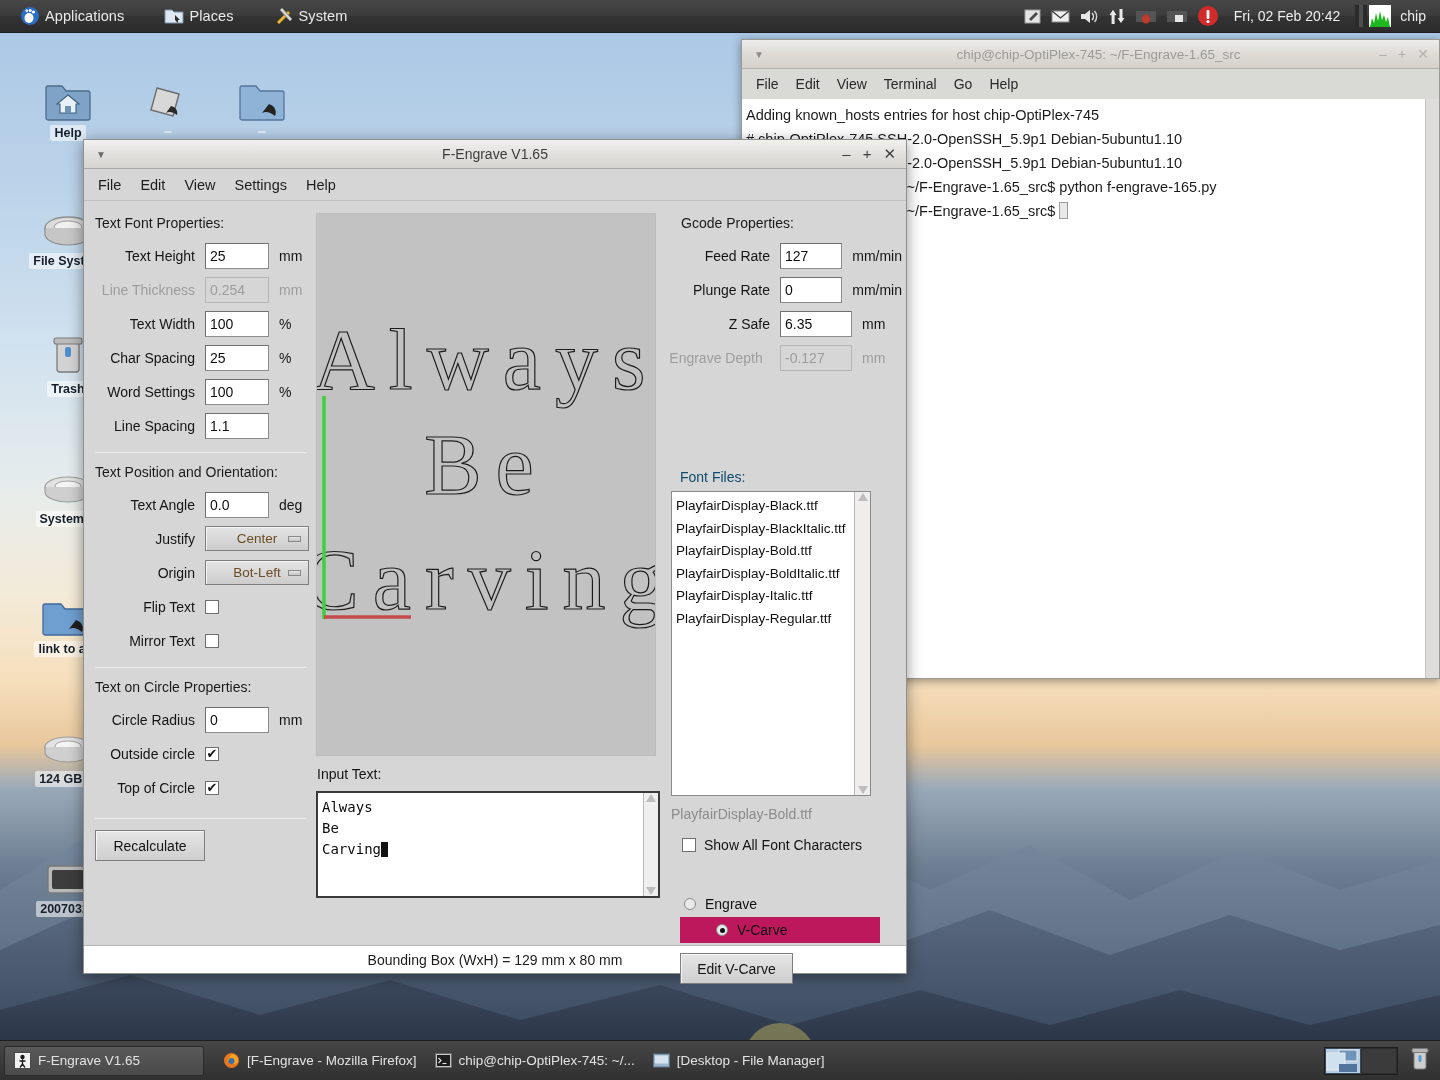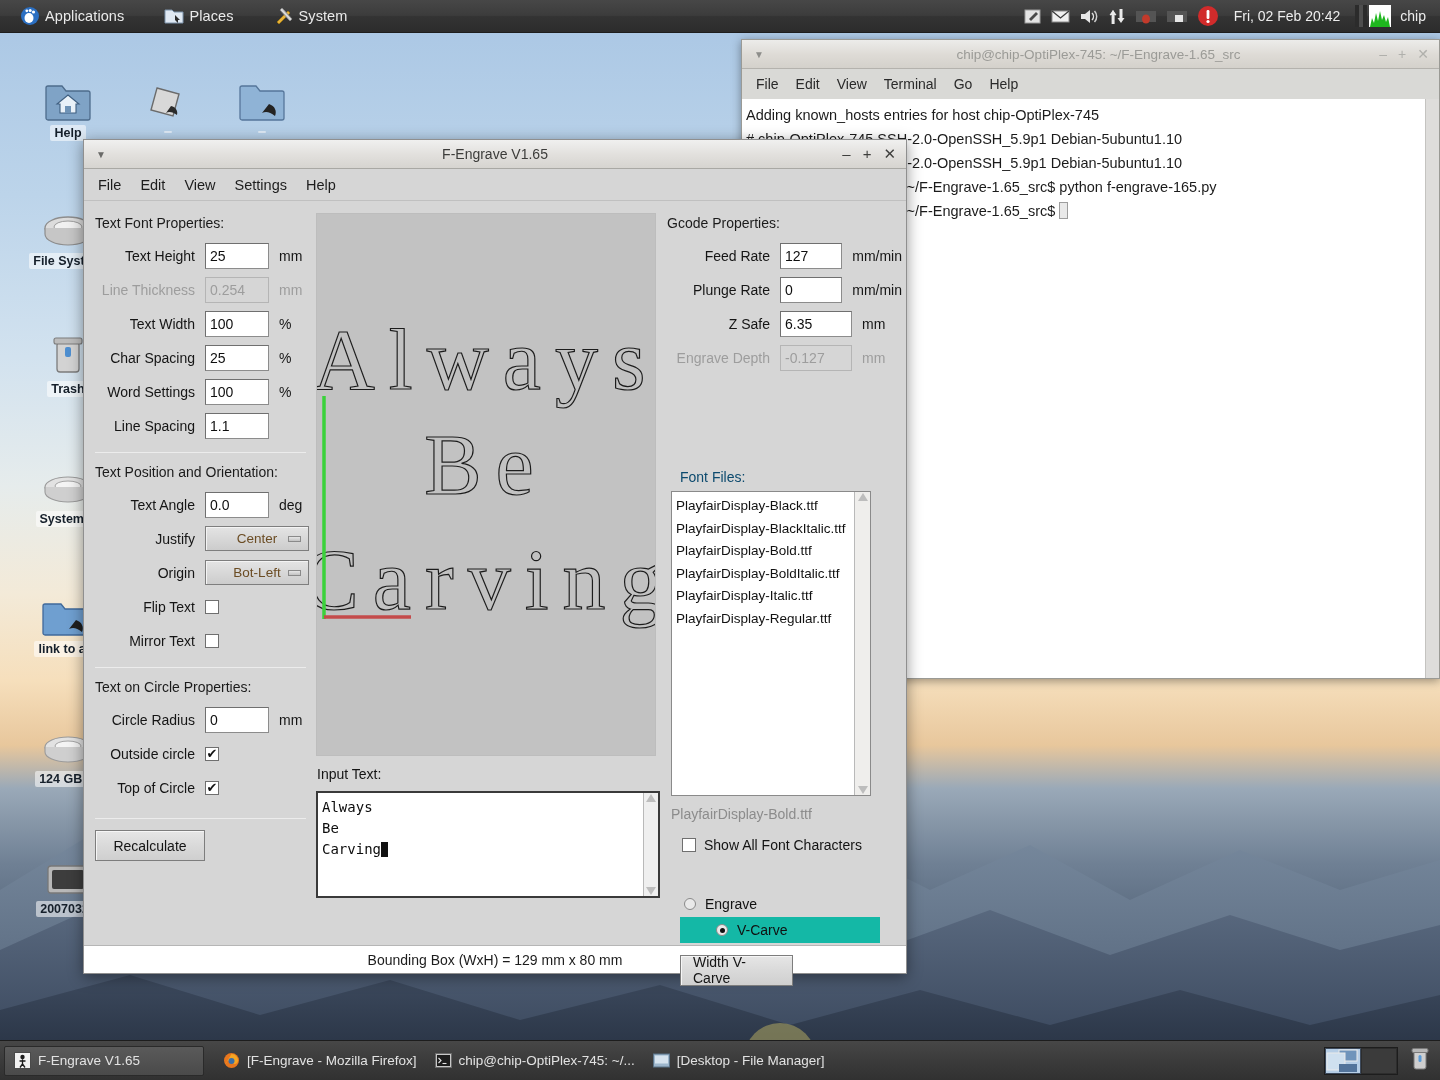--- a/index.html
+++ b/index.html
@@ -227,21 +227,21 @@
   .tri-dn { width: 0; height: 0; border-left: 5px solid transparent; border-right: 5px solid transparent; border-top: 8px solid #bdbdbd; }
   .txt-caret { display: inline-block; width: 7px; height: 15px; background: #111; vertical-align: -3px; }
 
   
   .rightcol { width: 240px; flex: 0 0 240px; padding: 14px 0 0 0; position: relative; }
   .rrow { display: flex; align-items: center; height: 29px; margin-bottom: 5px; }
   .rrow .flabel {
     width: 118px; flex: 0 0 118px; text-align: right; padding-right: 10px;
     font-size: 14px; color: #151515; white-space: nowrap;
   }
-  .rrow .flabel.dim { color: #9d9d9d; }
+  .rrow .flabel.dim { color: #9d9d9d; text-align: center; }
   .rentry {
     width: 72px; height: 26px; background: #ffffff;
     border: 1px solid #8c8c8c; border-top-color: #6f6f6f; border-left-color: #6f6f6f;
     font-size: 14px; color: #0e0e0e; padding: 1px 0 0 4px;
     display: flex; align-items: center;
   }
   .rentry.dim { background: #d6d6d6; color: #9d9d9d; border-color: #b5b5b5; }
   #fontlistbox {
     position: absolute; left: 9px; top: 290px; width: 200px; height: 305px;
     background: #ffffff; border: 1px solid #8a8a8a;
@@ -259,21 +259,21 @@
   }
   .selected-font {
     position: absolute; left: 9px; top: 605px; font-size: 14px; color: #8c8c8c;
   }
   .showall {
     position: absolute; left: 20px; top: 636px; display: flex; align-items: center; gap: 8px;
     font-size: 14px; color: #131313;
   }
   .radio-wrap { position: absolute; left: 18px; }
   .radiorow { display: flex; align-items: center; gap: 9px; height: 26px; width: 200px; padding-left: 4px; font-size: 14px; color: #111; }
-  .radiorow.sel { background: #14b8a6; padding-left: 36px; }
+  .radiorow.sel { background: #be185d; padding-left: 36px; }
   .radio {
     width: 12px; height: 12px; border-radius: 50%;
     background: #e9e9e9; border: 1px solid #8a8a8a;
     display: flex; align-items: center; justify-content: center;
   }
   .radio .dot { width: 5px; height: 5px; border-radius: 50%; background: #111; }
 
   
   #cursor-highlight {
     position: absolute; left: 660px; top: 822px; width: 72px; height: 72px;
@@ -678,21 +678,21 @@
         <div>Be</div>
         <div><span>Carving</span><span class="txt-caret"></span></div>
         <div class="tsb">
           <span class="tri-up"></span>
           <span class="tri-dn"></span>
         </div>
       </div>
     </div>
 
     <div class="rightcol">
-      <div class="sect-title" style="margin-left:5px;">Gcode Properties:</div>
+      <div class="sect-title" style="margin-left:19px;">Gcode Properties:</div>
 
       <div class="rrow">
         <div class="flabel">Feed Rate</div>
         <div class="rentry">127</div>
         <div class="unit">mm/min</div>
       </div>
       <div class="rrow">
         <div class="flabel">Plunge Rate</div>
         <div class="rentry">0</div>
         <div class="unit">mm/min</div>
@@ -739,21 +739,21 @@
         </div>
         <div class="radiorow sel">
           <span class="radio">
               <span class="dot"></span>
             </span>
           <span>V-Carve</span>
         </div>
       </div>
 
       <div style="position:absolute; left:18px; top:752px;">
-        <div class="btn" style="width:113px;">Width V-Carve</div>
+        <div class="btn" style="width:113px;">Edit V-Carve</div>
       </div>
     </div>
 
     <div id="cursor-highlight"></div>
     <div id="mouse-cursor">
       <svg width="16" height="24" viewBox="0 0 16 24">
         <path d="M1 1 L1 18 L5.2 14 L8 21 L11 19.6 L8.2 13.2 L14 13 Z" fill="#ffffff" stroke="#111111" stroke-width="1.3"></path>
       </svg>
     </div>
   </div>

